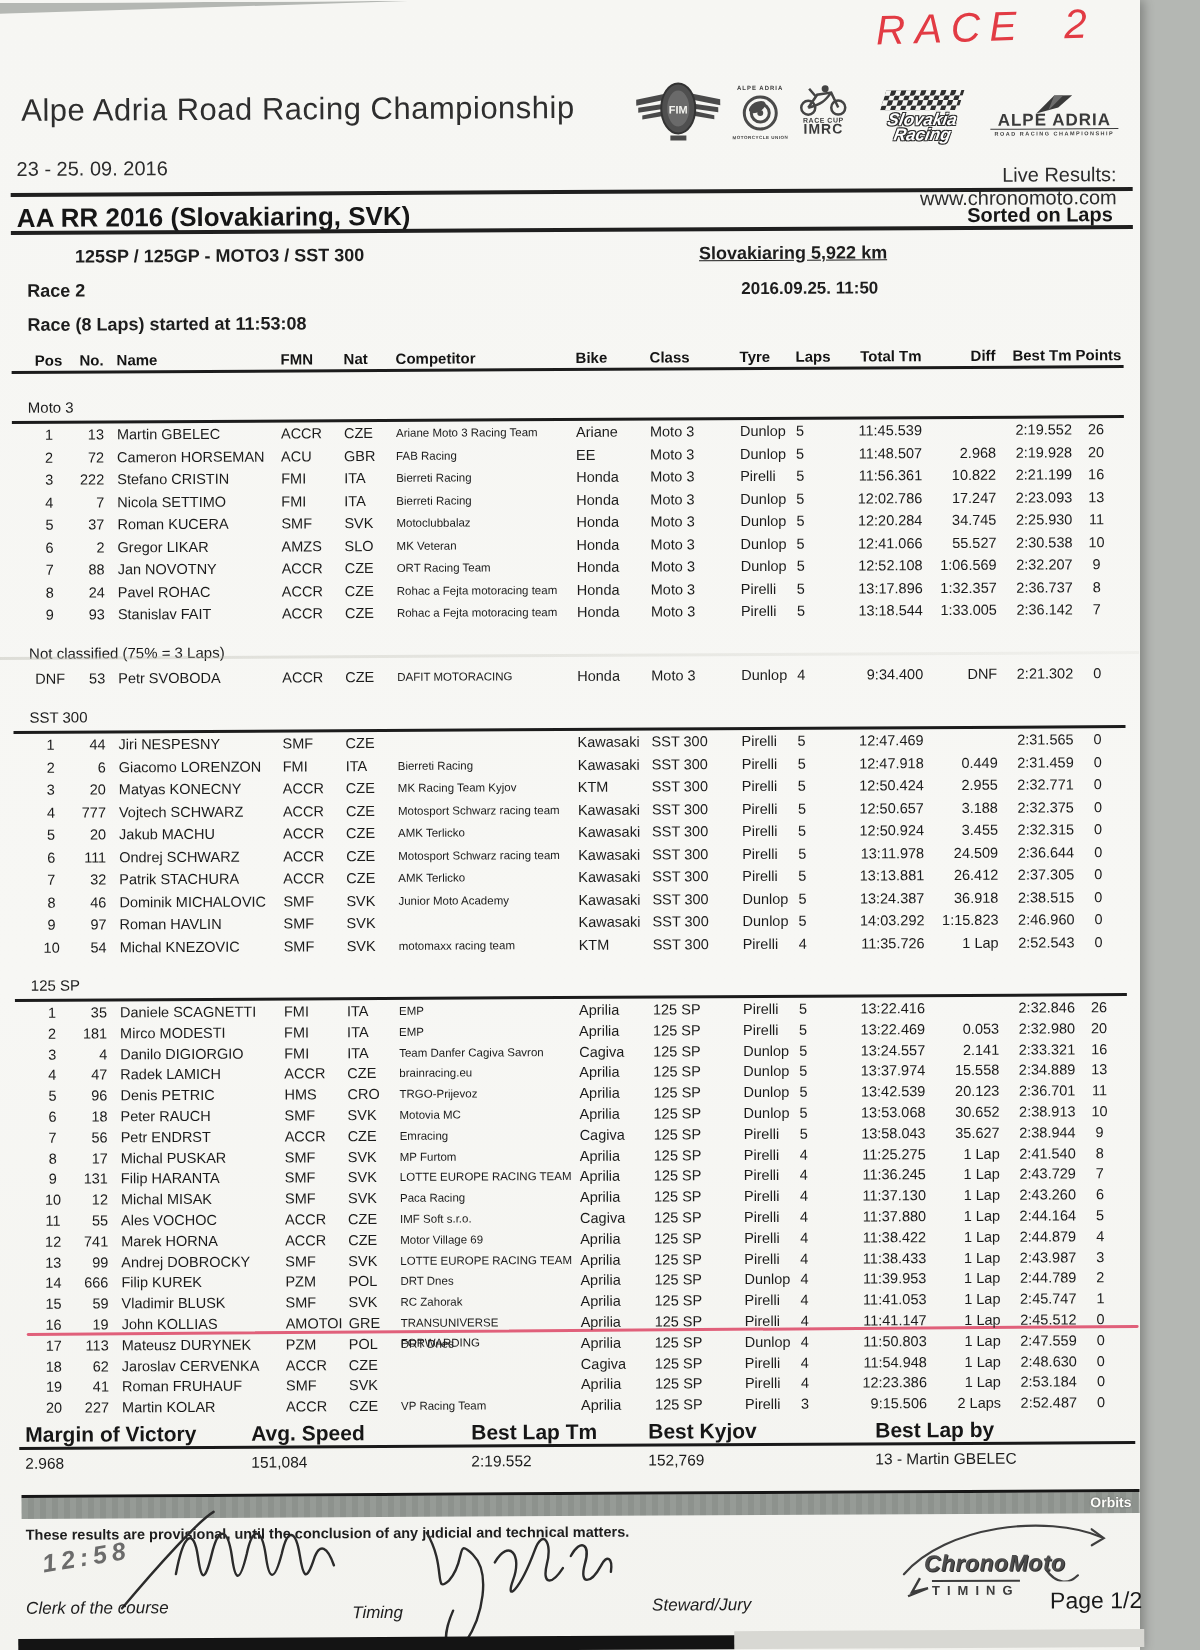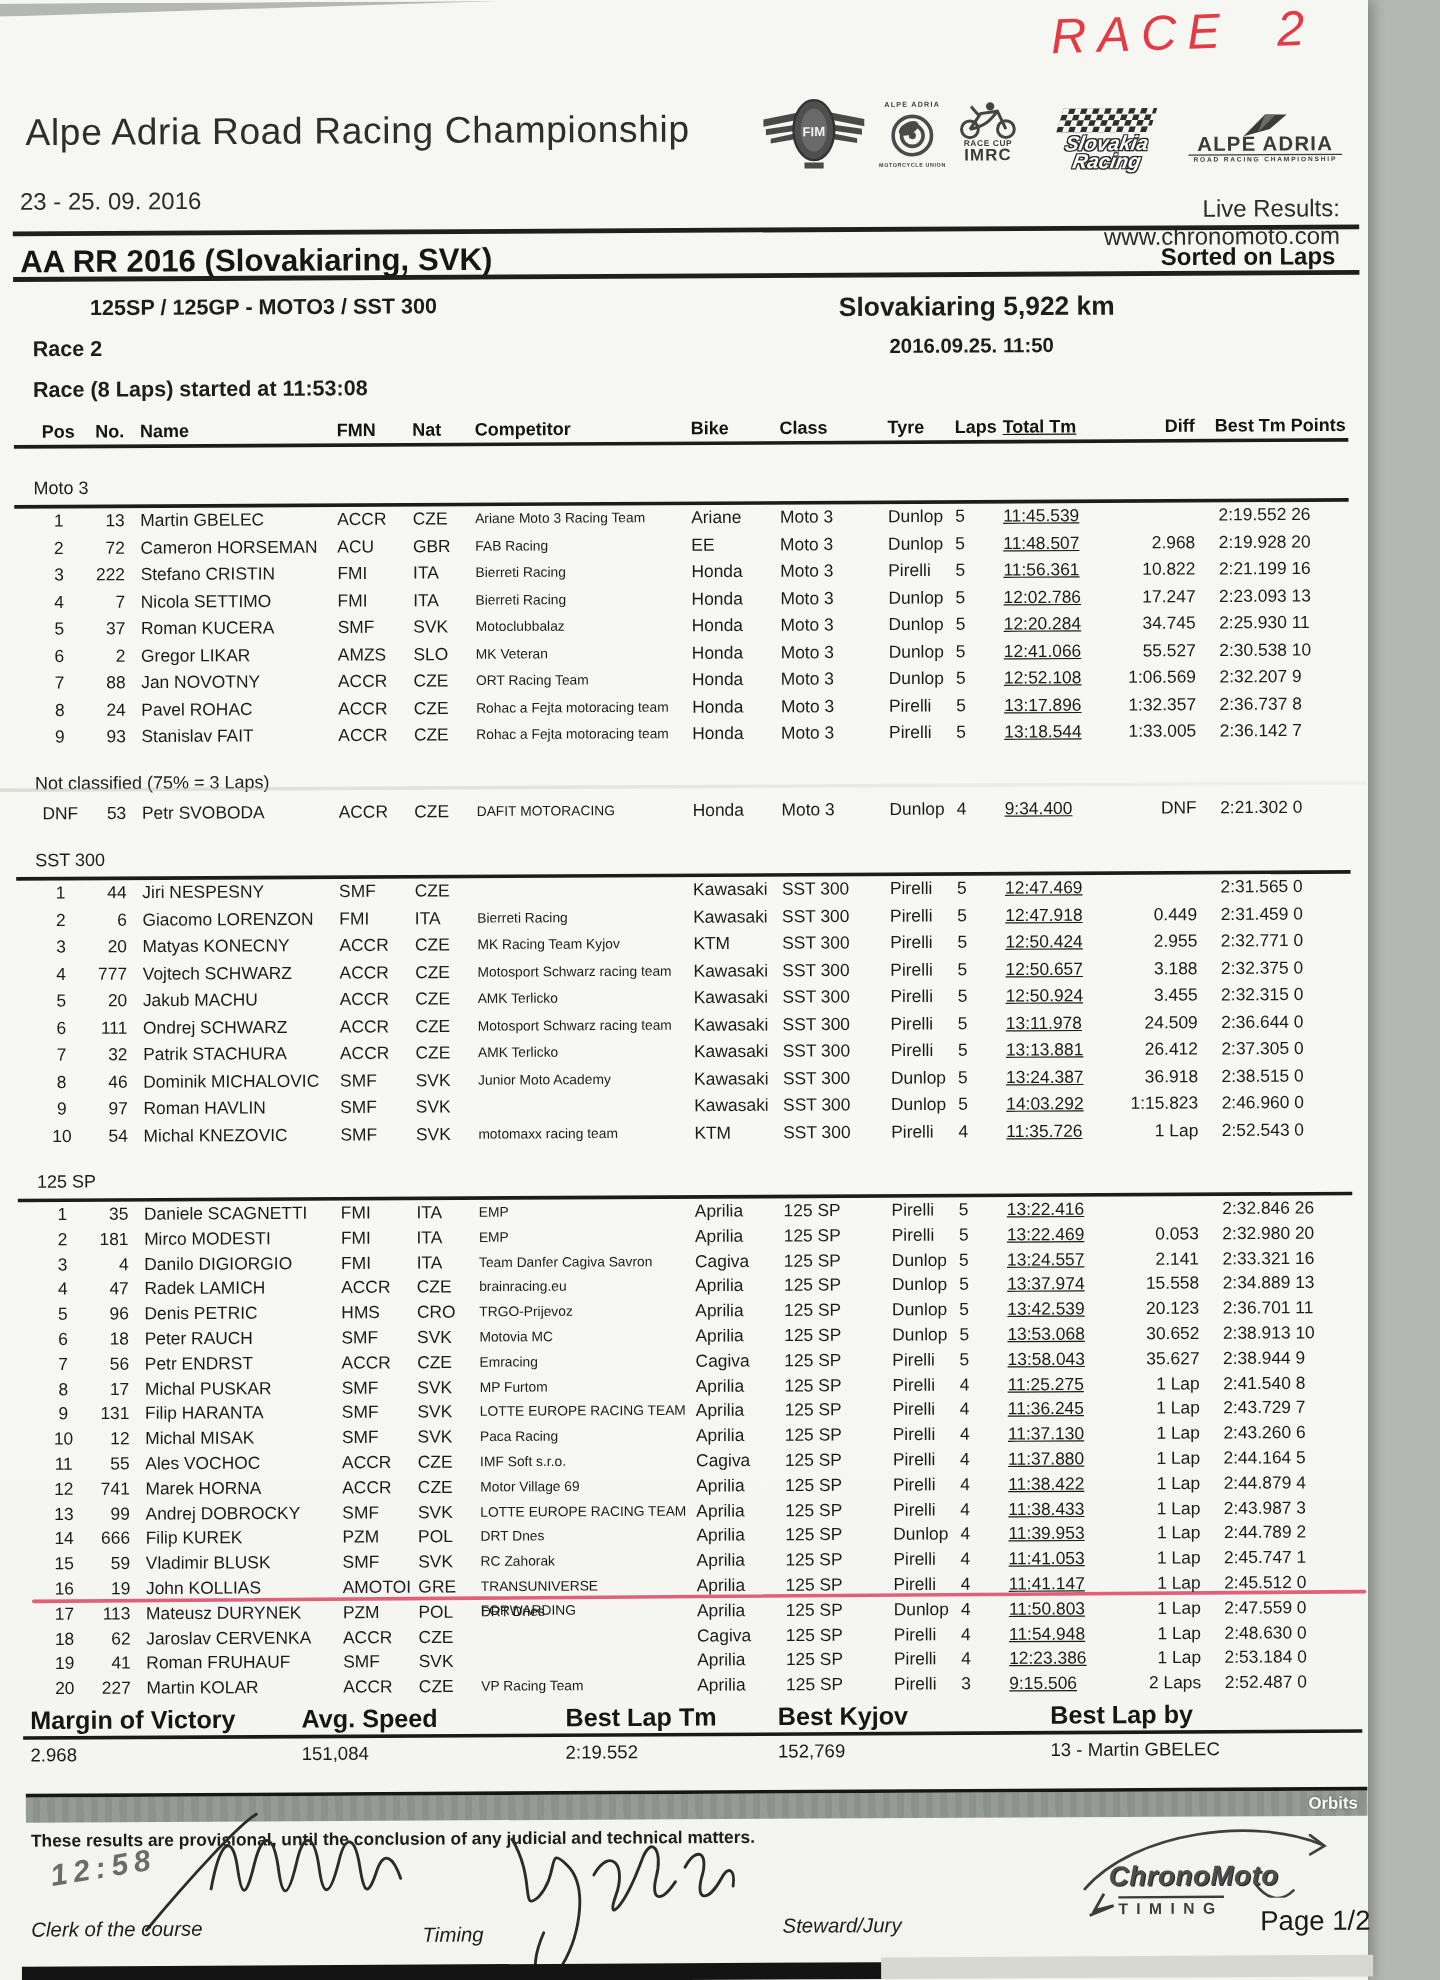--- a/index.html
+++ b/index.html
@@ -40,21 +40,21 @@
     text-shadow:-1px -1px 0 #2a2a2a,1px -1px 0 #2a2a2a,-1px 1px 0 #2a2a2a,1px 1px 0 #2a2a2a;transform:skewX(-10deg);}
   .aa-word{font-weight:900;font-size:17px;letter-spacing:1px;color:#3a3a3a;line-height:17px;}
   .aa-sub{font-size:5.5px;letter-spacing:1.5px;color:#3a3a3a;font-weight:700;border-top:1.5px solid #3a3a3a;padding-top:1px;}
   .logo-sub{font-size:7px;font-weight:700;letter-spacing:.5px;color:#3d3d3d;}
   .imrc-big{font-size:14px;font-weight:900;letter-spacing:1px;color:#3a3a3a;line-height:11px;}
   
   .band-rule{left:14px;width:1122px;height:4px;background:#1f1f1f;}
   #band-title{left:20px;top:200px;font-size:26px;font-weight:700;color:#161616;}
   #band-sort{left:836px;top:206px;width:280px;text-align:right;font-size:20px;font-weight:600;color:#161616;}
   #line-classes{left:78px;top:244px;font-size:18px;font-weight:700;color:#1d1d1d;}
-  #line-track{left:702px;top:244px;font-size:22px;font-weight:700;color:#1d1d1d;}
+  #line-track{left:702px;top:244px;font-size:18px;font-weight:700;color:#1d1d1d;text-decoration:underline;}
   #line-race{left:30px;top:278px;font-size:18px;font-weight:700;color:#1d1d1d;}
   #line-datetime{left:744px;top:280px;font-size:17px;font-weight:700;color:#1d1d1d;}
   #line-start{left:30px;top:312px;font-size:18px;font-weight:700;color:#1d1d1d;}
   
   #table-area{position:absolute;left:0;top:0;width:1140px;height:1650px;}
   #head-row{position:absolute;left:0;top:348px;width:1140px;height:20px;font-weight:700;}
   #head-rule{left:14px;top:368px;width:1112px;height:2.5px;background:#1c1c1c;}
   .sec-label{position:absolute;left:30px;height:18px;font-size:15px;color:#1c1c1c;}
   .sec-rule{position:absolute;left:14px;width:1112px;height:2.5px;background:#1c1c1c;}
   .trow{position:absolute;left:0;width:1140px;height:20px;line-height:20px;font-size:14.5px;color:#1b1b1b;}
@@ -63,24 +63,24 @@
   .c-no{left:60px;width:46px;text-align:right;}
   .c-name{left:119px;width:165px;}
   .c-fmn{left:283px;width:60px;}
   .c-nat{left:346px;width:50px;}
   .c-comp{left:398px;width:175px;font-size:11.5px;}
   #head-row .c-comp{font-size:15px;}
   .c-bike{left:578px;width:74px;}
   .c-class{left:652px;width:86px;}
   .c-tyre{left:742px;width:62px;}
   .c-laps{left:798px;width:46px;text-align:left;}
-  .c-total{left:838px;width:86px;text-align:left;text-decoration:underline;}
+  .c-total{left:838px;width:86px;text-align:right;}
   .c-diff{left:916px;width:82px;text-align:right;}
   .c-best{left:998px;width:76px;text-align:right;}
-  .c-pts{left:1078px;width:40px;text-align:left;}
+  .c-pts{left:1078px;width:40px;text-align:center;}
   #head-row span{font-size:15px;color:#141414;}
   #red-line{left:24px;top:1329px;width:1112px;height:3px;background:#e0607a;border-radius:2px;transform:rotate(-.12deg);}
   
   .sum-label{position:absolute;top:1420px;font-size:21px;font-weight:700;color:#161616;}
   .sum-value{position:absolute;top:1452px;font-size:15.5px;color:#1b1b1b;}
   #sum-rule{left:16px;top:1444px;width:1116px;height:3px;background:#1a1a1a;}
   
   #orbits-bar{left:18px;top:1492px;width:1118px;height:21px;background:
       repeating-linear-gradient(90deg,#969b96 0 6px,#8d928d 6px 12px);
       border-top:3px solid #161616;}

